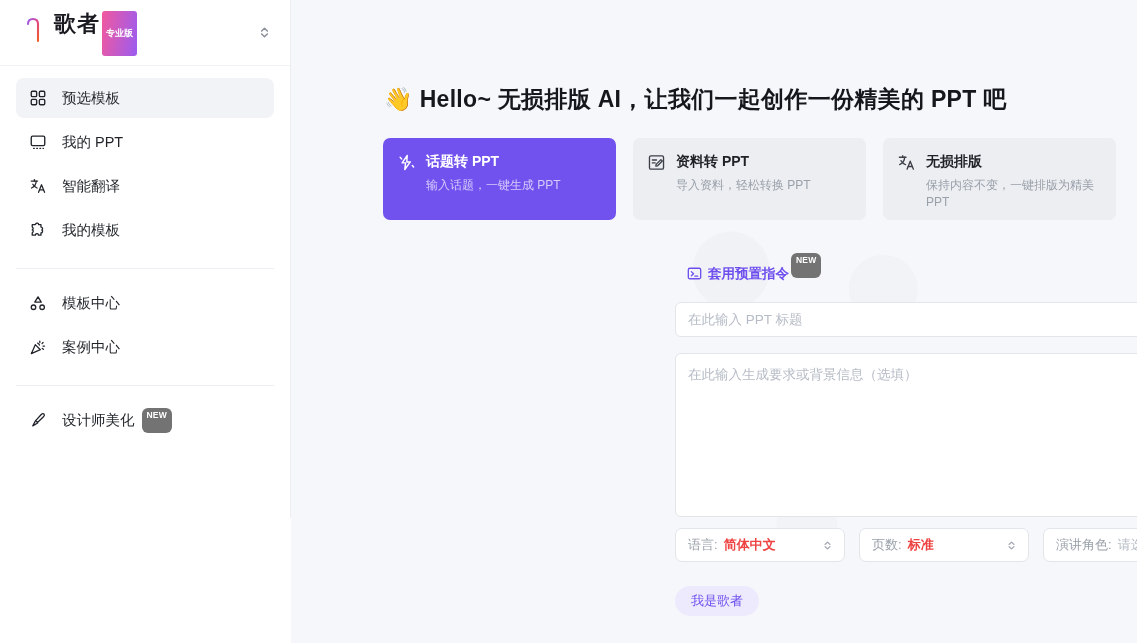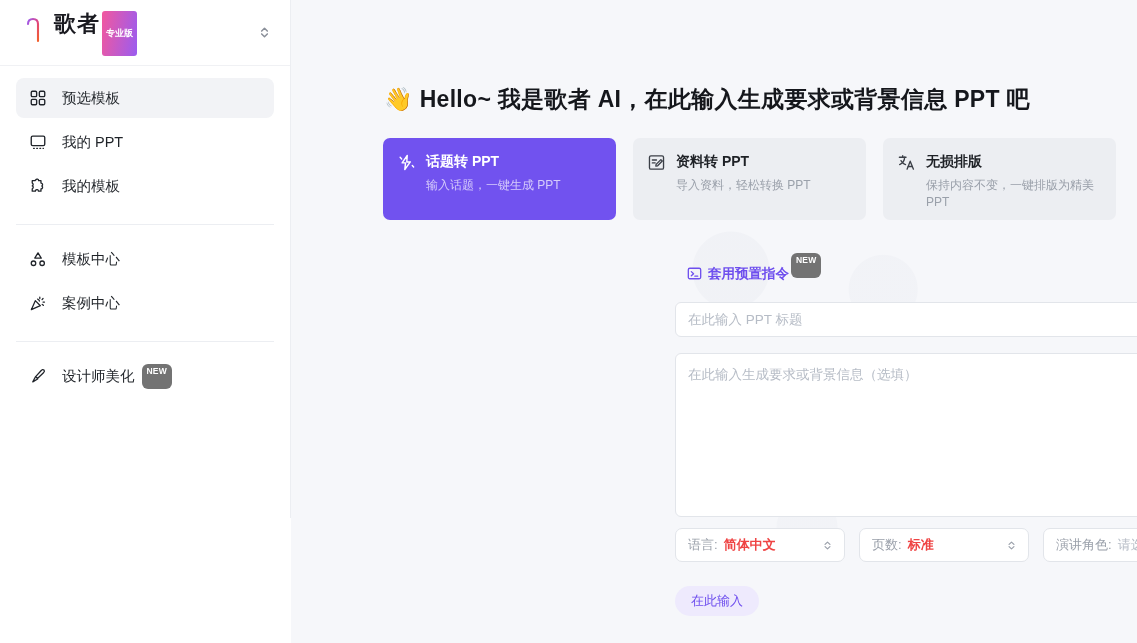--- a/index.html
+++ b/index.html
@@ -220,20 +220,33 @@
       <div class="sb-item">
         <span class="ic">
           <svg viewBox="0 0 20 20" width="18" height="18" fill="none" stroke="#20242a" stroke-width="1.5" stroke-linecap="round">
             <rect x="2.5" y="3.5" width="15" height="10.5" rx="1.6"></rect>
             <path d="M5 17 h1 M8.5 17 h1 M12 17 h1 M15.5 17 h0.6" stroke-width="1.3"></path>
           </svg>
         </span>
         <span class="lbl">我的 PPT</span>
       </div>
 
+      <div class="sb-item">
+        <span class="ic">
+          <svg viewBox="0 0 20 20" width="18" height="18" fill="none" stroke="#20242a" stroke-width="1.4" stroke-linecap="round" stroke-linejoin="round">
+            <path d="M2.5 4.5 h7"></path>
+              <path d="M6 2.8 v1.7"></path>
+            <path d="M8 4.5 C8 8.5 5.5 11 2.8 12.2"></path>
+            <path d="M4.2 8 C5.6 10.4 7.4 11.6 9 12.2"></path>
+            <path d="M10.6 17 l3.3-8.4 l3.4 8.4"></path>
+              <path d="M11.8 14.2 h4.2"></path>
+          </svg>
+        </span>
+        <span class="lbl">智能翻译</span>
+      </div>
 
       <div class="sb-item">
         <span class="ic">
           <svg viewBox="0 0 20 20" width="18" height="18" fill="none" stroke="#20242a" stroke-width="1.45" stroke-linejoin="round">
             <path d="M7.5 3.2 a1.7 1.7 0 0 1 3.2 .9 h2.6 v2.7 a1.7 1.7 0 0 1 .9 3.2 a1.7 1.7 0 0 1 -.9 3.2 v2.6 h-2.8 a1.7 1.7 0 0 0 -3.2 -.9 a1.7 1.7 0 0 0 -.2 .9 H3.6 v-2.7 a1.7 1.7 0 0 0 0 -3.2 a1.7 1.7 0 0 0 0 -3.1 V4.1 h3.1 a1.7 1.7 0 0 1 .8 -.9 z"></path>
           </svg>
         </span>
         <span class="lbl">我的模板</span>
       </div>
     </div>
@@ -277,21 +290,21 @@
         <span class="new-badge">NEW</span>
       </div>
     </div>
   </div>
 
   <div id="main">
     <div class="watermark"></div>
 
     <div class="page-title">
       <span class="wave">👋</span>
-      <span>Hello~ 我是歌者 AI，在此输入生成要求或背景信息 PPT 吧</span>
+      <span>Hello~ 无损排版 AI，让我们一起创作一份精美的 PPT 吧</span>
     </div>
 
     <div class="mode-row">
 
       <div class="mode-card active">
         <span class="mc-ic">
           <svg viewBox="0 0 20 20" width="19" height="19" fill="none" stroke="currentColor" stroke-width="1.5" stroke-linecap="round" stroke-linejoin="round">
             <path d="M10.8 2.6 L5.4 10.4 h3.6 L8.2 17.4 L14 9.4 h-3.7 z"></path>
             <path d="M3.3 4.6 L4.9 6.2 M16.1 13.2 L17.5 14.7"></path>
           </svg>
@@ -375,16 +388,16 @@
       </div>
 
       <div class="sel" style="width:186px">
         <span class="sl-lbl">演讲角色:</span>
         <span class="sl-val ph">请选择</span>
 
       </div>
 
     </div>
 
-    <button class="tpl-btn">在此输入</button>
+    <button class="tpl-btn">我是歌者</button>
 
   </div>
 </div>
 
 </body></html>

